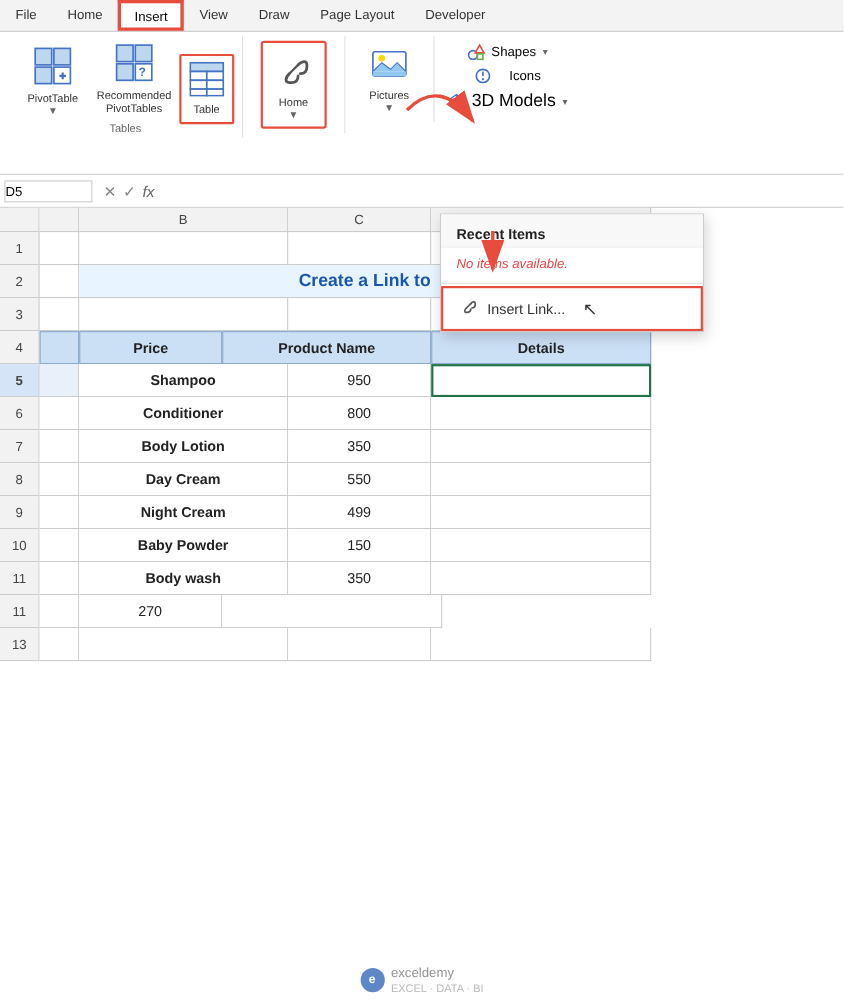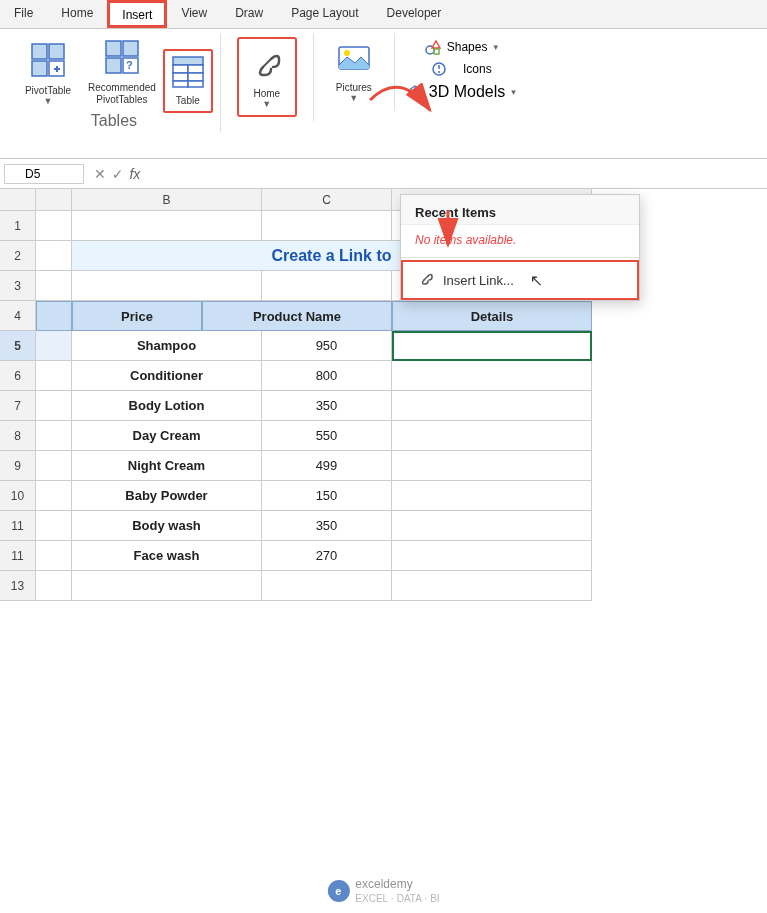--- a/index.html
+++ b/index.html
@@ -3,36 +3,36 @@
   <meta charset="utf-8">
   <style>
     * { margin: 0; padding: 0; box-sizing: border-box; }
     body { font-family: 'Segoe UI', Arial, sans-serif; background: #fff; width: 767px; height: 913px; overflow: hidden; font-size: 13px; }
     .ribbon-tabs { display: flex; background: #f3f3f3; border-bottom: 1px solid #ccc; }
     .ribbon-tab { padding: 6px 14px; font-size: 12px; color: #333; cursor: pointer; }
     .ribbon-tab.active { background: #fff; border-top: 2px solid #e74c3c; border-left: 1px solid #ccc; border-right: 1px solid #ccc; color: #000; font-weight: 500; outline: 3px solid #e74c3c; outline-offset: -3px; }
     .ribbon-content { display: flex; padding: 4px 8px; align-items: flex-start; gap: 0; }
     .ribbon-group { display: flex; flex-direction: column; align-items: center; border-right: 1px solid #e0e0e0; padding: 2px 10px; }
     .ribbon-group-items { display: flex; gap: 4px; align-items: flex-end; }
-    .ribbon-group-label { font-size: 16px; color: #666; margin-top: 2px; }
+    .ribbon-group-label { font-size: 10px; color: #666; margin-top: 2px; }
     .ribbon-btn { display: flex; flex-direction: column; align-items: center; padding: 4px 6px; cursor: pointer; border-radius: 2px; min-width: 50px; }
     .ribbon-btn .btn-icon { font-size: 28px; line-height: 1; color: #555; }
     .ribbon-btn .btn-label { font-size: 10px; color: #333; text-align: left; margin-top: 2px; white-space: nowrap; }
 
     
     .dropdown-overlay { position: absolute; top: 194px; left: 400px; width: 240px; background: #fff; border: 1px solid #ccc; box-shadow: 2px 4px 12px rgba(0,0,0,0.18); z-index: 100; }
     .dropdown-header { padding: 10px 14px 4px; font-size: 13px; font-weight: 600; color: #222; background: #f8f8f8; border-bottom: 1px solid #eee; }
     .dropdown-subtext { padding: 8px 14px; font-size: 12px; color: #ef4444; font-style: italic; }
     .dropdown-divider { border: none; border-top: 1px solid #e0e0e0; margin: 2px 0; }
     .dropdown-item { display: flex; align-items: center; gap: 8px; padding: 7px 14px; font-size: 13px; color: #333; cursor: pointer; border: 2px solid #e74c3c; background: #fff; }
     .dropdown-item-icon { font-size: 16px; color: #555; }
 
     
     .formula-bar { display: flex; align-items: center; border-bottom: 1px solid #ccc; padding: 2px 4px; background: #fff; height: 30px; }
-    .cell-ref { border: 1px solid #ccc; padding: 2px 20px; font-size: 12px; width: 80px; margin-right: 4px; display: flex; align-items: center; }
+    .cell-ref { border: 1px solid #ccc; padding: 2px 0; font-size: 12px; width: 80px; margin-right: 4px; display: flex; align-items: center; }
     .formula-dividers { display: flex; align-items: center; gap: 6px; padding: 0 6px; color: #666; font-size: 13px; }
     .fx-label { font-style: italic; font-size: 14px; color: #666; }
 
     
     .spreadsheet-area { display: flex; flex-direction: column; background: #fff; }
     .row-col-headers { display: flex; }
     .corner-cell { width: 36px; min-width: 36px; height: 22px; background: #f2f2f2; border-right: 1px solid #ccc; border-bottom: 1px solid #ccc; }
     .col-header { height: 22px; border-right: 1px solid #ccc; border-bottom: 1px solid #ccc; background: #f2f2f2; text-align: center; font-size: 12px; color: #444; display: flex; align-items: center; justify-content: center; }
     .col-a { width: 36px; min-width: 36px; }
     .col-b { width: 190px; min-width: 190px; }
@@ -334,21 +334,20 @@
       <div class="row-num">11</div>
       <div class="cell cell-a"></div>
       <div class="cell cell-b">Body wash</div>
       <div class="cell cell-c">350</div>
       <div class="cell cell-d"></div>
     </div>
 
     <div class="spreadsheet-row data-row">
       <div class="row-num">11</div>
       <div class="cell cell-a"></div>
-      <div class="cell cell-b">Face wash</div>
       <div class="cell cell-c">270</div>
       <div class="cell cell-d"></div>
     </div>
 
     <div class="spreadsheet-row data-row">
       <div class="row-num">13</div>
       <div class="cell cell-a"></div>
       <div class="cell cell-b"></div>
       <div class="cell cell-c"></div>
       <div class="cell cell-d"></div>

